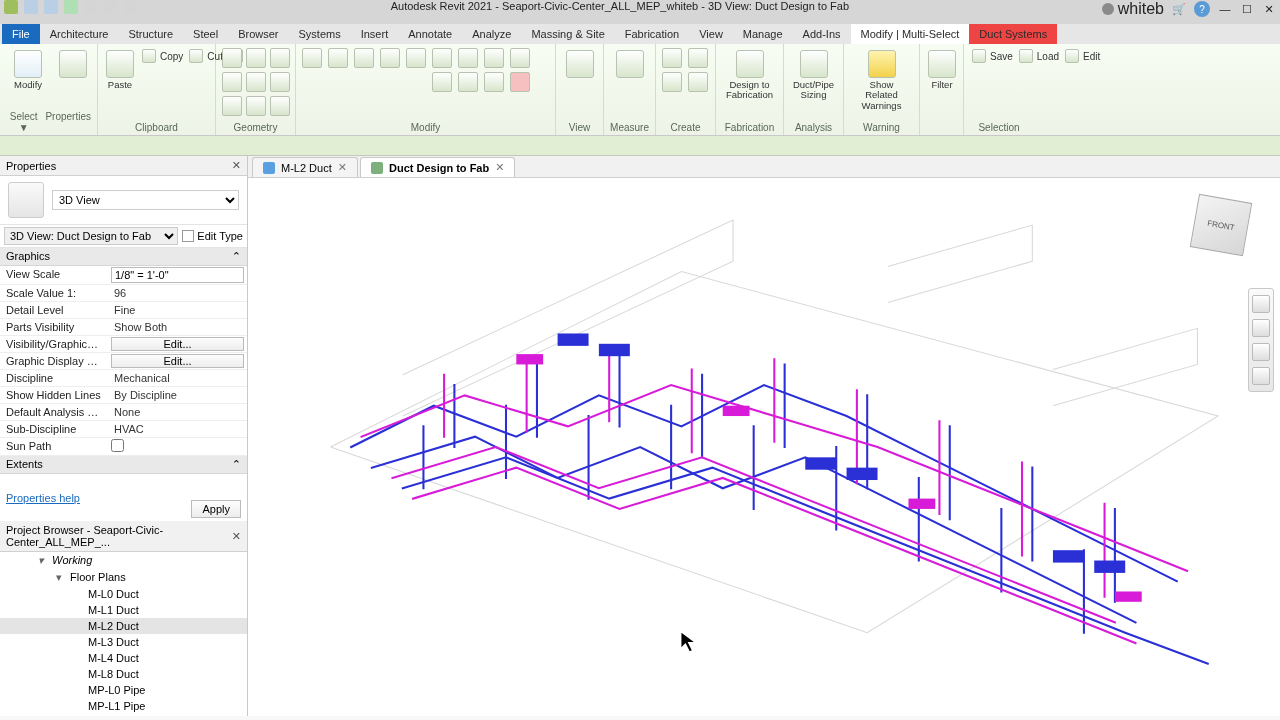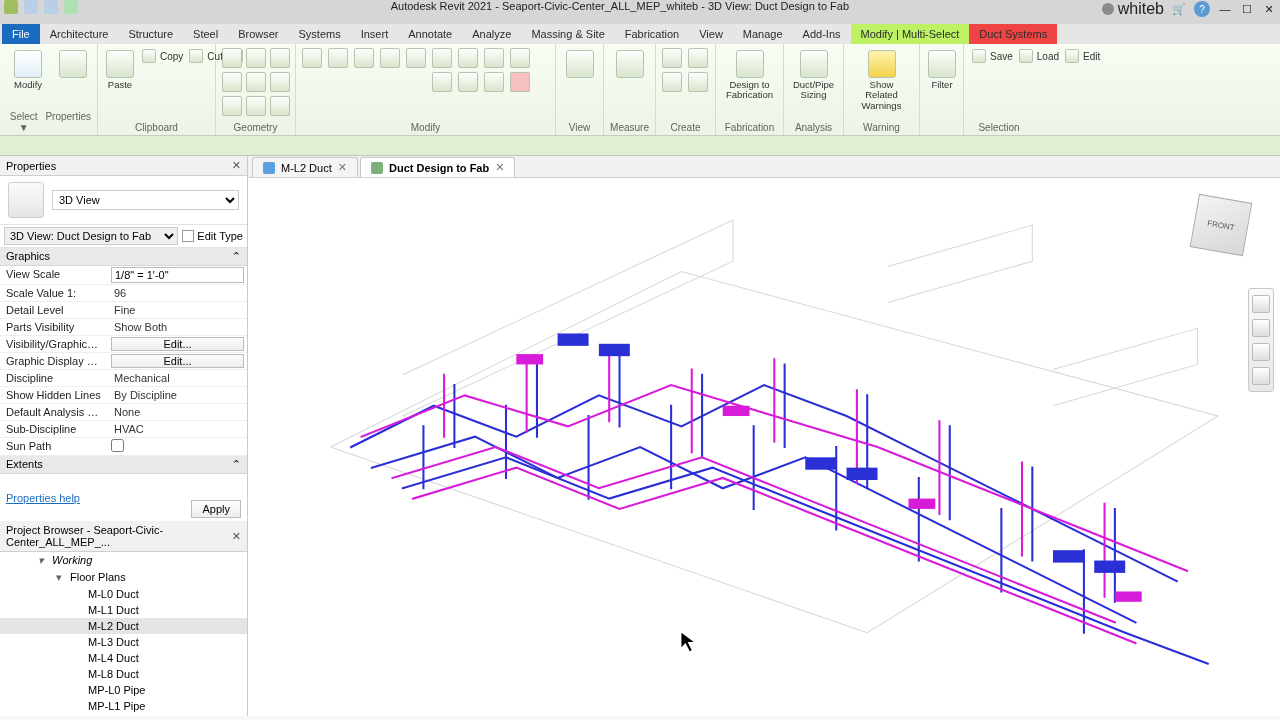--- a/index.html
+++ b/index.html
@@ -12,21 +12,21 @@
   .titlebar .title { flex: 1; text-align: center; font-size: 11px; color: #222; }
   .titlebar .right { display: flex; gap: 8px; align-items: center; color: #222; }
   .titlebar .right .winbtn { width: 14px; height: 14px; display: flex; justify-content: center; align-items: center; cursor: pointer; }
   .user { display:flex; align-items:center; gap:4px; font-size:16px; }
   .user .av { width:12px; height:12px; border-radius:50%; background:#8a8a8a; }
 
   
   .menutabs { height: 20px; background: #e6e6e6; display: flex; align-items: flex-end; padding: 0 2px; }
   .menutabs .tab { padding: 4px 10px; font-size: 11px; color: #2b2b2b; cursor: pointer; }
   .menutabs .tab.file { background: #1a6bbf; color: #fff; }
-  .menutabs .tab.active { background: #bef264; }
+  .menutabs .tab.active { background: #ffffff; }
   .menutabs .tab.sys { background: #ef4444; }
 
   
   .ribbon { height: 92px; background: linear-gradient(#f8fdf3,#edf3e6); border-bottom:1px solid #c9c9c9; display: flex; }
   .panel { border-right: 1px solid #d4dccc; padding: 4px 6px 2px 6px; display: flex; flex-direction: column; justify-content: space-between; }
   .panel .pbody { display:flex; align-items:flex-start; gap:4px; flex:1; }
   .panel .plabel { text-align:center; font-size:10px; color:#5a675a; padding-top:2px; }
   .bigbtn { width:48px; display:flex; flex-direction:column; align-items:center; gap:2px; cursor:pointer; padding:2px; }
   .bigbtn .ico { width:28px; height:28px; border-radius:3px; background:linear-gradient(#fff,#d8e5cc); border:1px solid #b8c2b1; }
   .bigbtn .lbl { font-size:9.5px; text-align:center; line-height:1.1; color:#333; }

